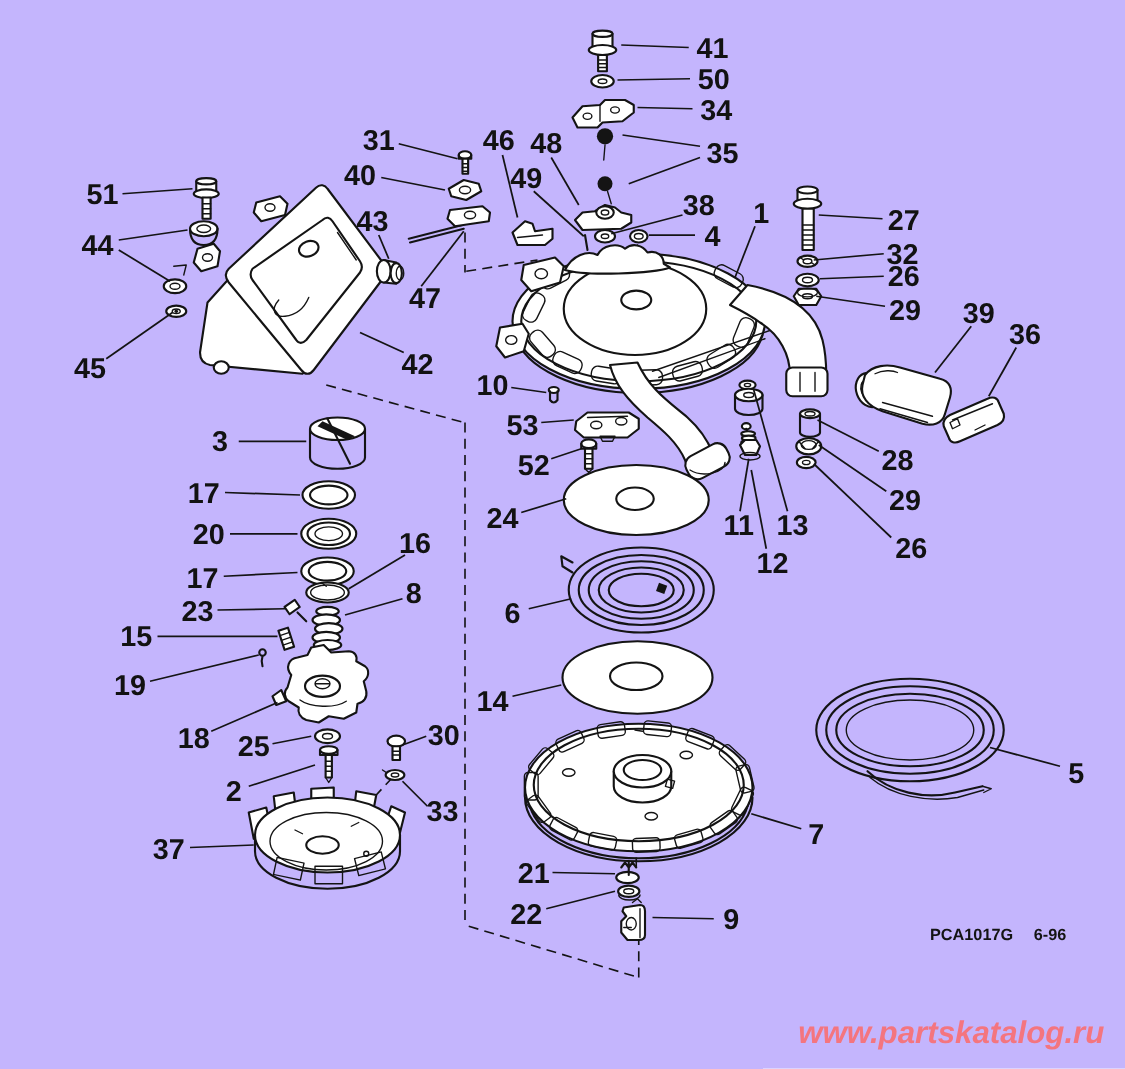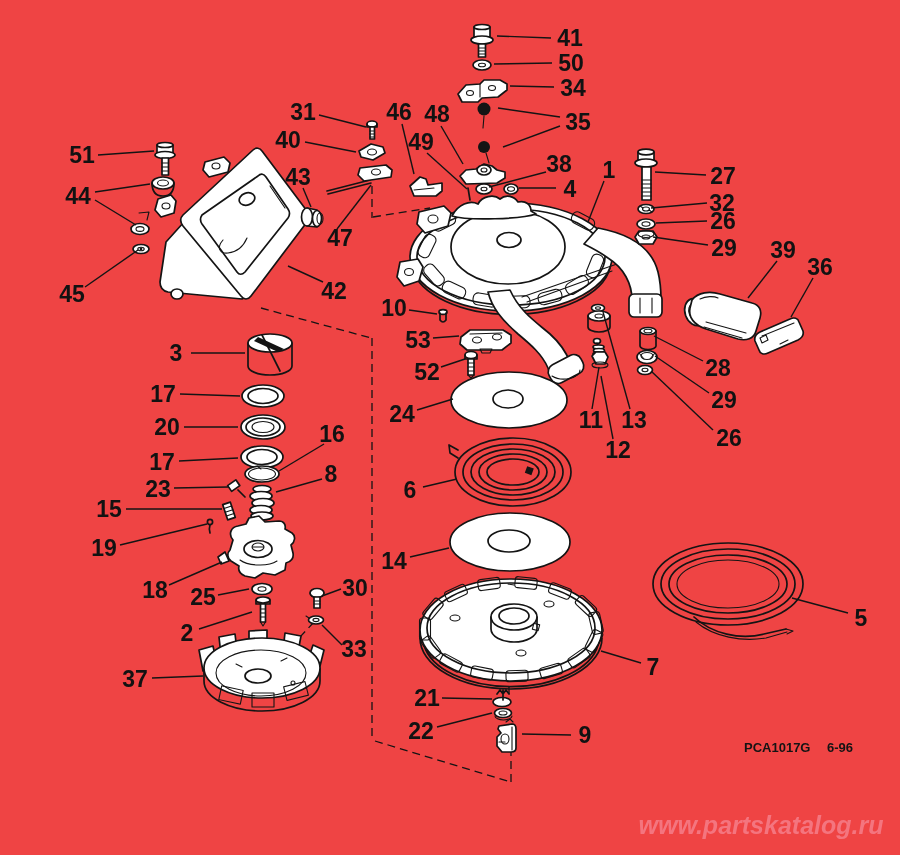--- a/index.html
+++ b/index.html
@@ -1,16 +1,16 @@
 <!DOCTYPE html>
 <html><head>
 <meta charset="utf-8">
 <style>
   html,body{margin:0;padding:0;background:#ffffff}
-  .stage{position:relative;width:900px;height:855px;background:#ef4444;overflow:hidden}
+  .stage{position:relative;width:900px;height:855px;background:#c4b5fd;overflow:hidden}
   svg{display:block}
   .s{fill:none;stroke:#141414;stroke-width:1.7;stroke-linecap:round;stroke-linejoin:round}
   .w{fill:#ffffff;stroke:#141414;stroke-width:1.7;stroke-linecap:round;stroke-linejoin:round}
   .t{fill:none;stroke:#141414;stroke-width:1.1;stroke-linecap:round;stroke-linejoin:round}
   .k{fill:#141414;stroke:none}
   .dash{fill:none;stroke:#141414;stroke-width:1.3;stroke-dasharray:8 5}
   .leader{stroke:#141414;stroke-width:1.4;fill:none}
   .callout{font-family:"Liberation Sans",sans-serif;font-weight:bold;font-size:23px;fill:#121212;text-anchor:middle}
   .code{font-family:"Liberation Sans",sans-serif;font-weight:bold;font-size:13px;fill:#141414}
   .wm{font-family:"Liberation Sans",sans-serif;font-weight:bold;font-style:italic;font-size:25px;fill:#f4757f;text-anchor:middle}

